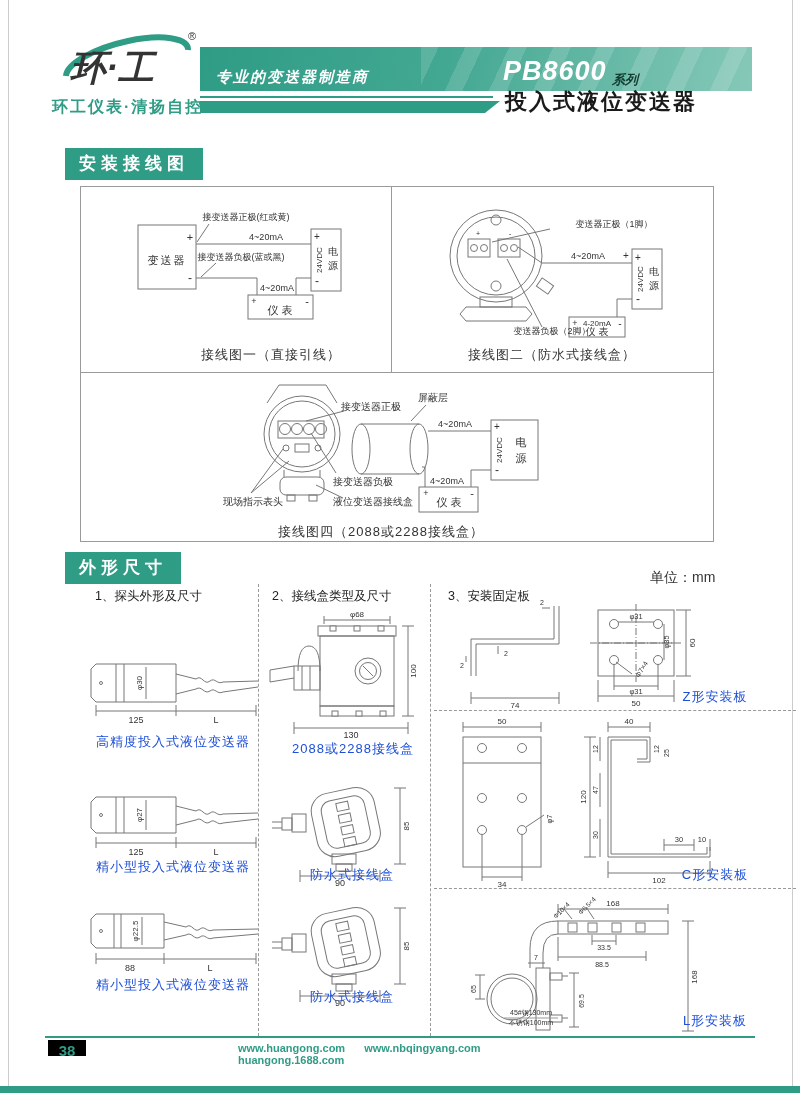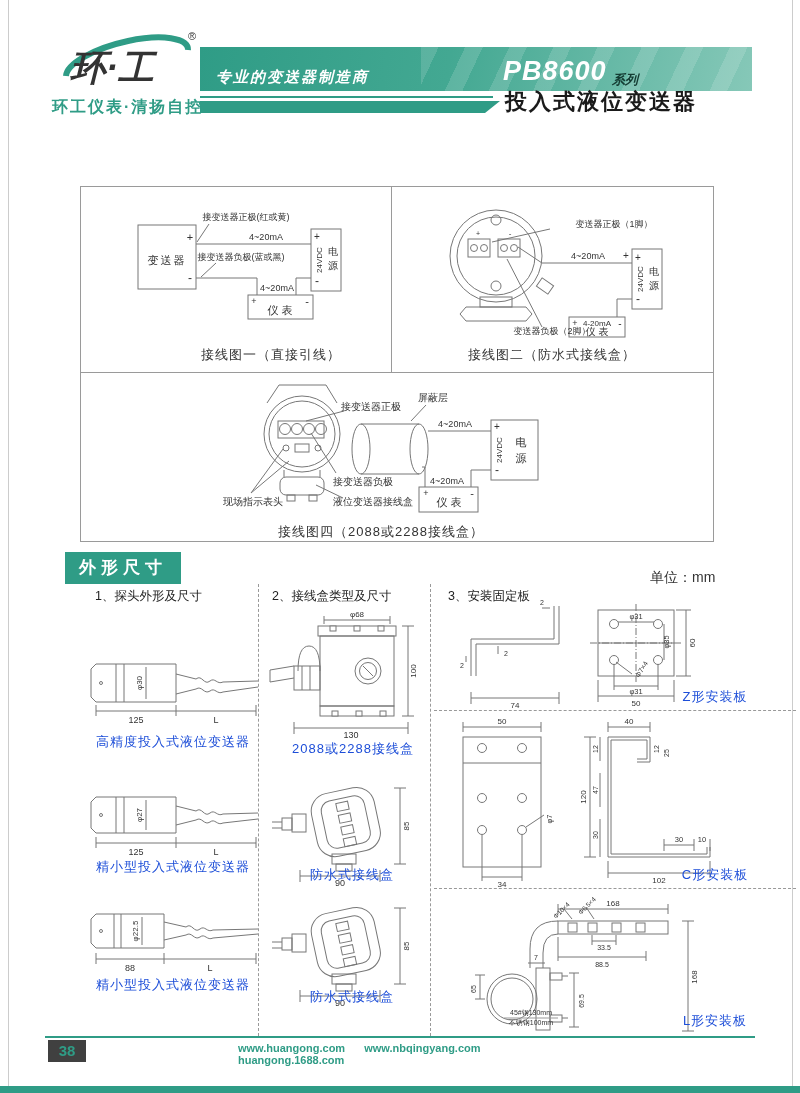--- a/index.html
+++ b/index.html
@@ -32,21 +32,21 @@
   .w2{left:311px;top:0;width:321px;height:185px;border-bottom:1px solid #9a9a9a;}
   .w4{left:0;top:186px;width:632px;height:168px;}
   svg{display:block;}
   svg text{font-family:"Liberation Sans","DejaVu Sans",sans-serif;fill:#333;}
   .col-header{position:absolute;font-size:12.5px;color:#222;}
   .unit-note{position:absolute;left:650px;top:569px;font-size:14px;color:#333;}
   .vdash{position:absolute;border-left:1px dashed #999;width:0;}
   .hdash{position:absolute;border-top:1px dashed #999;height:0;}
   .caption{position:absolute;font-size:13px;color:#1d4ed8;letter-spacing:1px;text-align:center;}
   .footer-line{position:absolute;left:45px;top:1036px;width:710px;height:2px;background:#2f9c86;}
-  .page-num{position:absolute;left:48px;top:1040px;width:38px;height:22px;background:#404040;
+  .page-num{position:absolute;left:48px;top:1040px;width:38px;height:16px;background:#000000;
         color:#2f9c86;font-weight:bold;font-size:15px;text-align:center;line-height:22px;}
   .urls{position:absolute;left:230px;top:1042px;width:340px;color:#2f9c86;
         font-weight:bold;font-size:11px;}
   .urls span{margin:0 8px;}
   .bottom-bar{position:absolute;left:0;top:1086px;width:800px;height:7px;background:#2f9c86;}
 </style>
 </head>
 <body>
 
 <div class="page">
@@ -63,20 +63,21 @@
   <div class="banner">
     <div class="banner-texture"></div>
     <div class="slogan">专业的变送器制造商</div>
     <div class="series">PB8600</div>
     <div class="series-suffix">系列</div>
   </div>
   <div class="thin-line"></div>
   <div class="band"></div>
   <div class="product-title">投入式液位变送器</div>
 
+  <div class="section-title" style="left:65px;top:148px">安装接线图</div>
 
   <div class="wiring-box">
 
     <div class="wcell w1">
       <svg width="310" height="185" viewBox="0 0 310 185">
         <g stroke="#777" fill="none" stroke-width="1">
           <rect x="57" y="38" width="58" height="64"></rect>
           <line x1="115" y1="57" x2="230" y2="57"></line>
           <line x1="128" y1="37" x2="116" y2="55"></line>
           <line x1="135" y1="76" x2="120" y2="90"></line>

